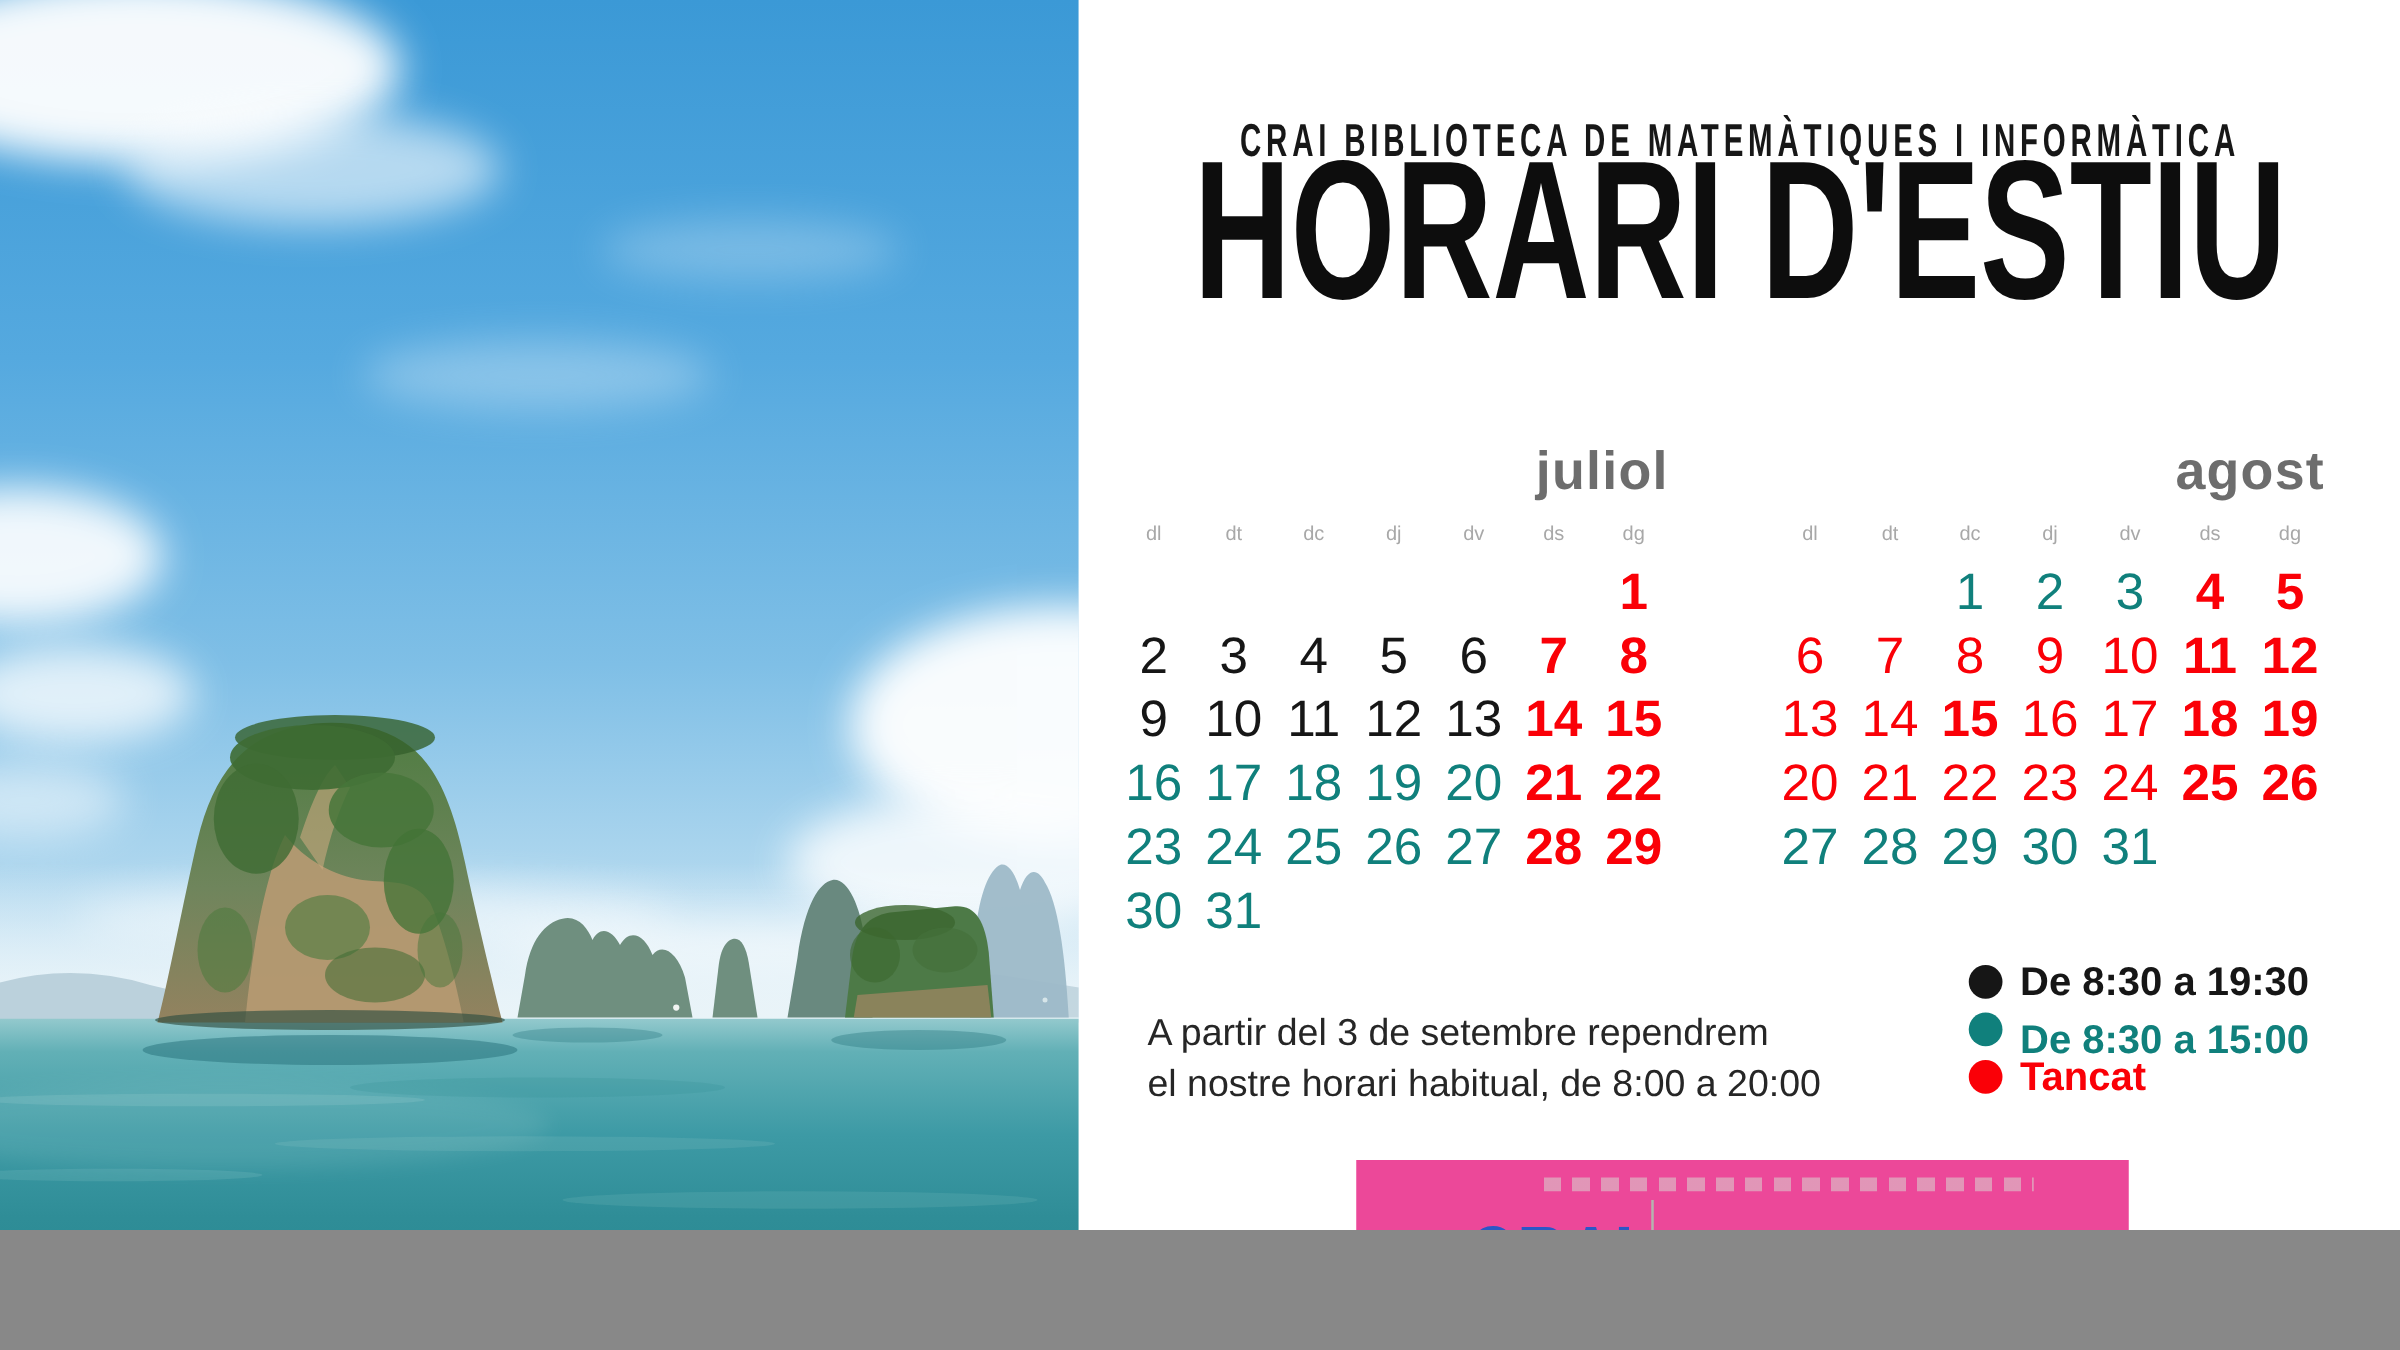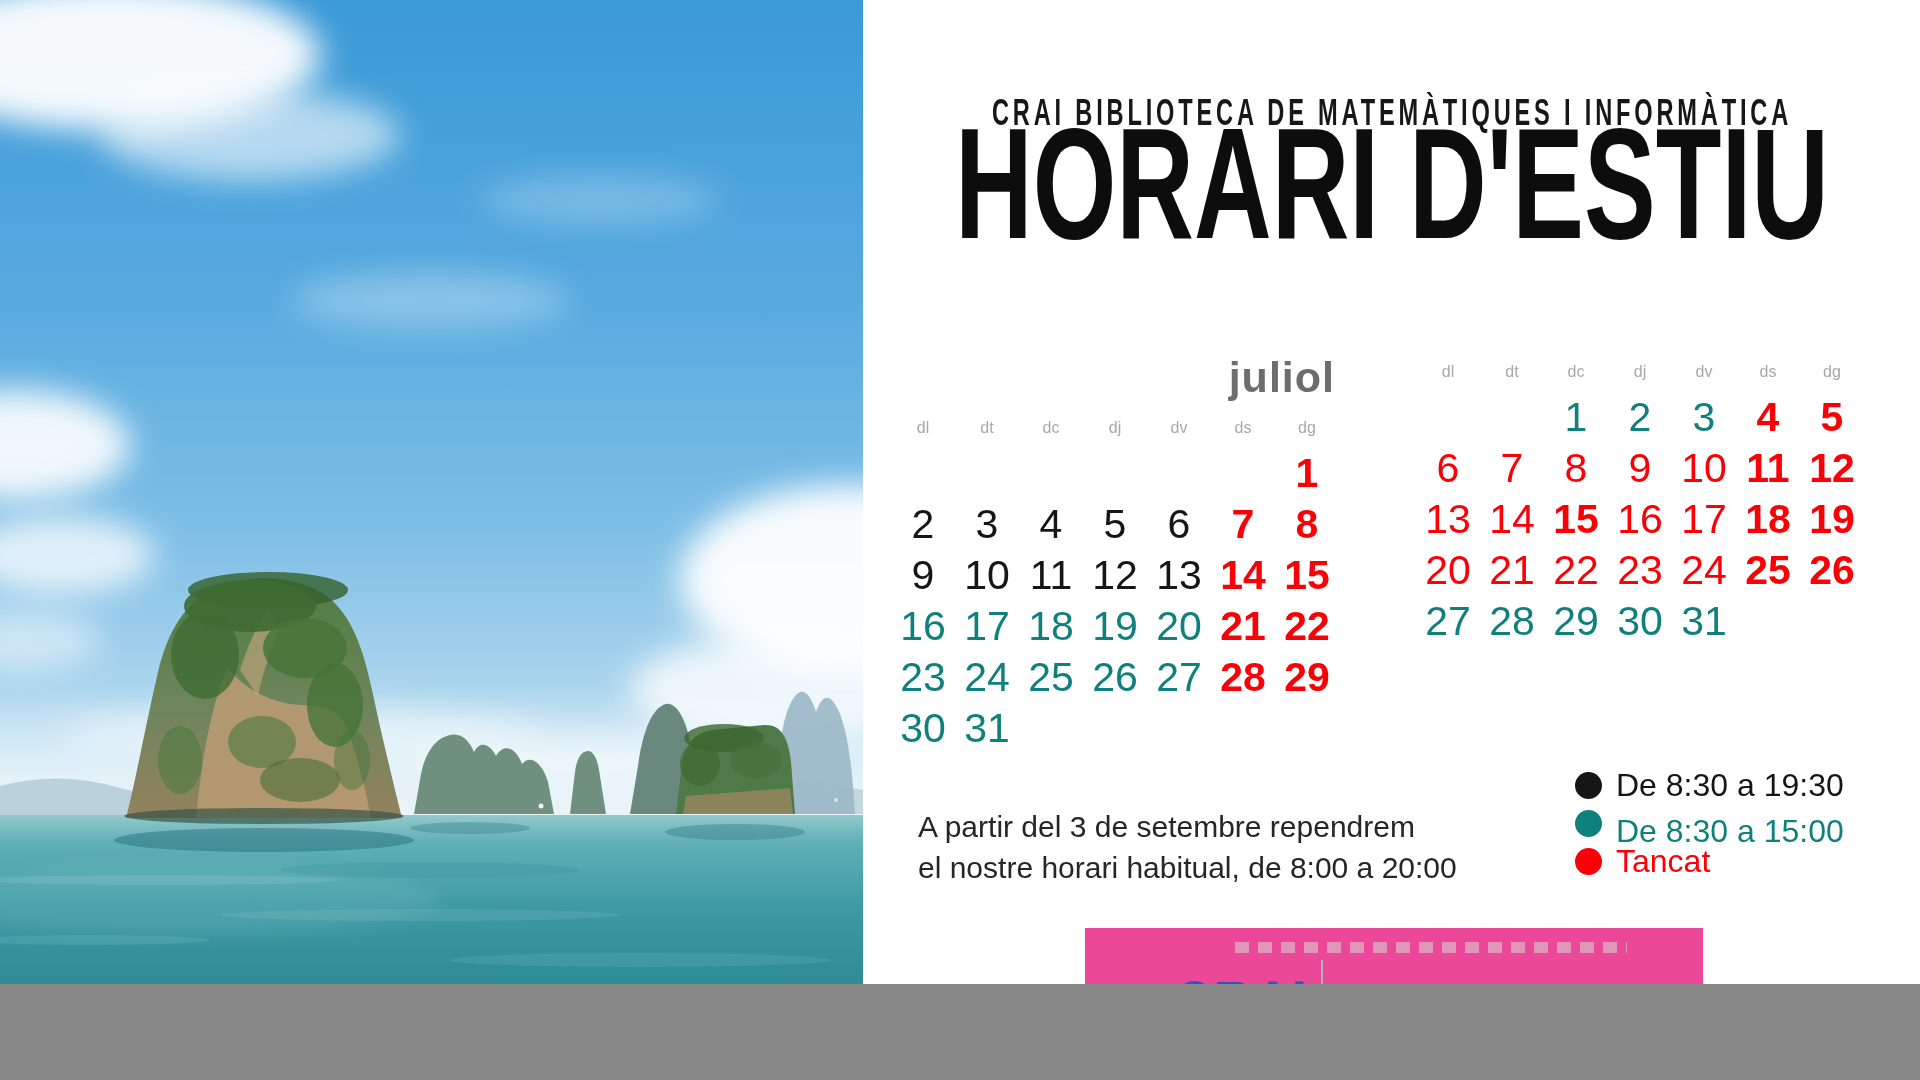--- a/index.html
+++ b/index.html
@@ -25,21 +25,21 @@
   .day.full{color:var(--text-black);}
   .day.short{color:var(--accent-teal);}
   .day.closed{color:var(--accent-red);}
   .day.closed-holiday{color:var(--accent-red);font-weight:bold;}
 
   .note{position:absolute;left:55px;top:806px;font-size:30px;line-height:41px;color:#262626;}
 
   .legend{position:absolute;left:712px;top:766px;}
   .legend-item{display:flex;align-items:center;height:38px;}
   .legend-dot{width:27px;height:27px;border-radius:50%;margin-right:14px;flex:0 0 auto;}
-  .legend-label{font-size:32px;white-space:nowrap;}
+  .legend-label{font-size:32px;white-space:nowrap;font-weight:bold;}
 
   .logo-block{position:absolute;left:222px;top:928px;width:618px;height:152px;background:#ec4899;}
   .wm-dash{position:absolute;background:repeating-linear-gradient(90deg,#d8d6d0 0 14px,transparent 14px 23px);}
   .wm-dash.top{left:150px;top:14px;width:392px;height:11px;opacity:.55;}
   .wm-dash.bottom{left:70px;top:133px;width:492px;height:8px;opacity:.4;}
   .wordmark-svg{position:absolute;left:85px;top:50px;}
   .wordmark-svg text{fill:var(--crai-blue);font-family:"Liberation Sans",sans-serif;font-weight:bold;}
   .logo-divider{position:absolute;left:236px;top:32px;width:2px;height:90px;background:#b5b3af;}
   .org-name{position:absolute;left:256px;top:53px;font-family:"Liberation Serif",serif;
             font-weight:700;font-size:20px;line-height:22px;color:#2a2a28;}
@@ -212,20 +212,21 @@
           <span class="day short">30</span>
           <span class="day short">31</span>
           <span class="day"></span>
           <span class="day"></span>
           <span class="day"></span>
           <span class="day"></span>
           <span class="day"></span>
         </div>
       </div>
     <div class="calendar cal-august">
+        <div class="month">agost</div>
         <div class="grid">
           <span class="wd">dl</span>
           <span class="wd">dt</span>
           <span class="wd">dc</span>
           <span class="wd">dj</span>
           <span class="wd">dv</span>
           <span class="wd">ds</span>
           <span class="wd">dg</span>
           <span class="day"></span>
           <span class="day"></span>

